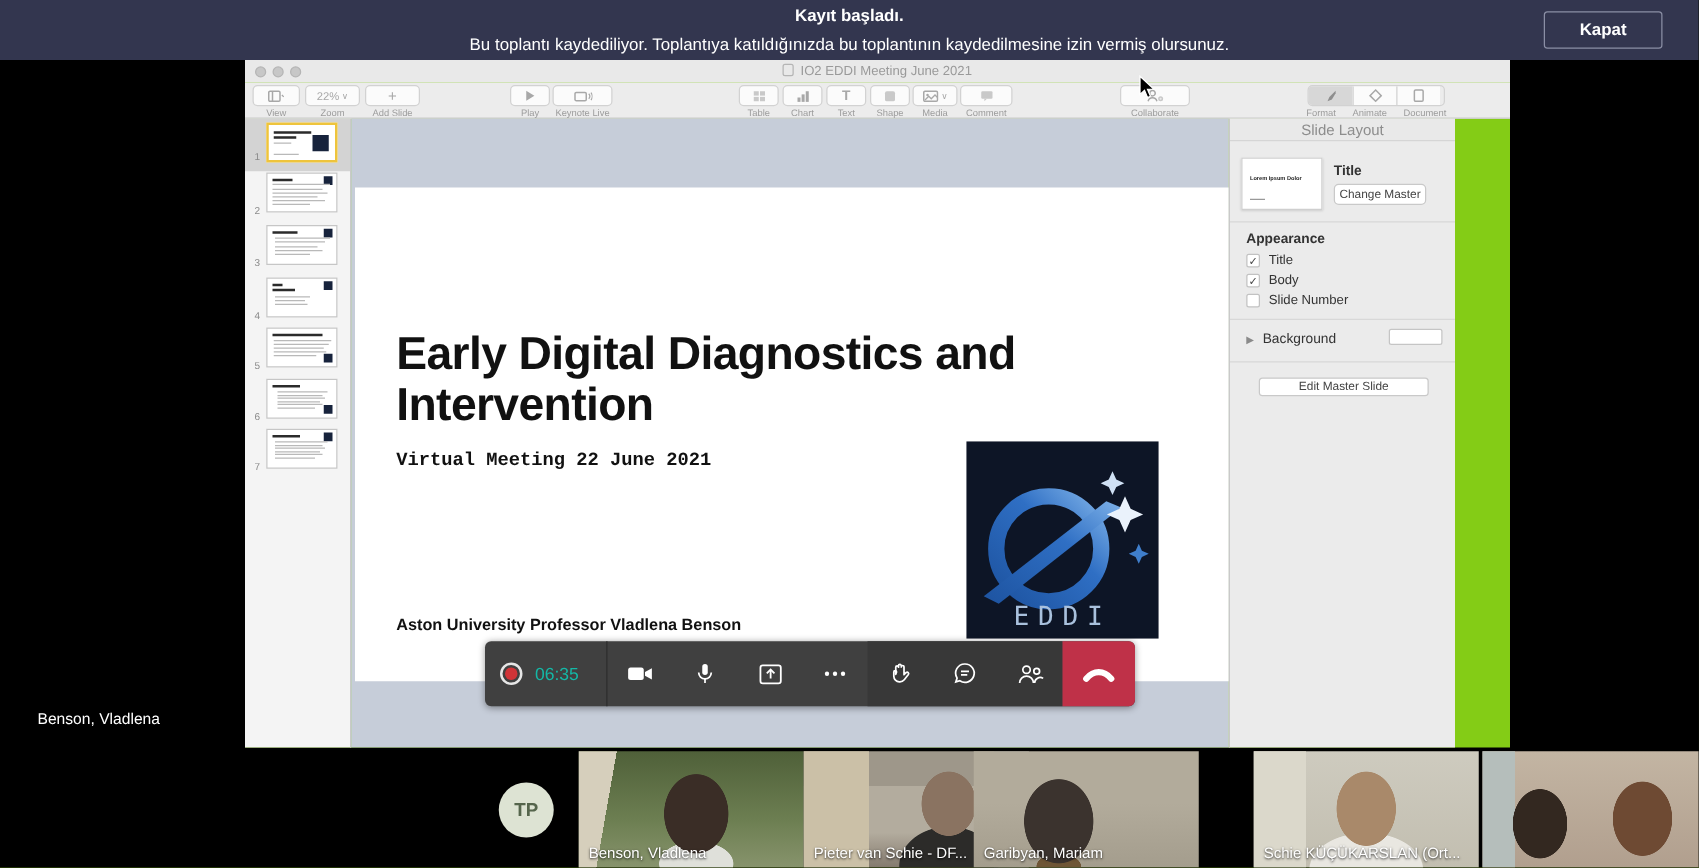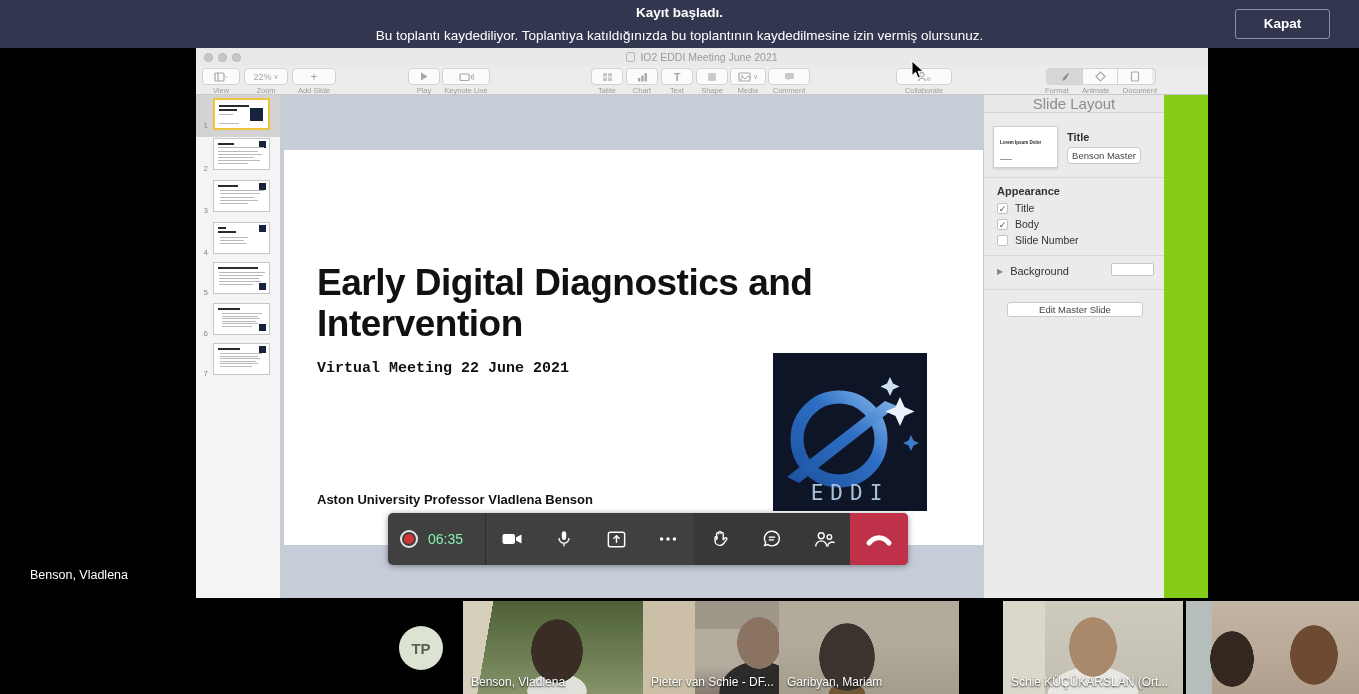--- a/index.html
+++ b/index.html
@@ -63,21 +63,21 @@
   .slide { position:absolute; left:3px; top:55px; width:699px; height:395px; background:#fff; }
   .slide-title { position:absolute; left:33px; top:112px; width:590px; font-size:37px; font-weight:bold;
     color:#111; line-height:1.12; letter-spacing:-0.5px; }
   .slide-sub { position:absolute; left:33px; top:210px; font-size:15px; font-weight:bold; color:#111;font-family:Liberation Mono, monospace; }
   .slide-footer { position:absolute; left:33px; top:342px; font-size:13px; font-weight:bold; color:#111; }
   .slide-logo { position:absolute; left:489px; top:203px; width:154px; height:158px; }
 
   
   .kn-panel { width:181px; background:#ebebeb; border-left:1px solid #c9c9c9; position:relative;
     color:#333; }
-  .panel-hdr { height:18px; border-bottom:1px solid #d5d5d5; text-align:center; font-size:15px;
+  .panel-hdr { height:18px; border-bottom:1px solid #d5d5d5; text-align:center; font-size:12px;
     color:#8d8d8d; line-height:18px; background:#e9e9e9; }
   .master-thumb { position:absolute; left:9px; top:31px; width:65px; height:42px; background:#fff;
     border:1px solid #cfcfcf; box-shadow:0 1px 2px rgba(0,0,0,.15); }
   .mt-title { position:absolute; left:6px; top:13px; font-size:4.5px; font-weight:bold; color:#222; }
   .mt-line { position:absolute; left:6px; bottom:7px; width:12px; height:1px; background:#999; }
   .panel-title-label { position:absolute; left:83px; top:36px; font-size:11px; font-weight:bold; }
   .change-master { position:absolute; left:83px; top:52px; width:74px; height:17px; background:#fff;
     border:1px solid #c9c9c9; border-radius:4px; font-size:9.5px; color:#444; text-align:center;
     line-height:15px; cursor:pointer; }
   .p-div { position:absolute; left:0; width:100%; height:1px; background:#d8d8d8; }
@@ -97,21 +97,21 @@
   .cursor { position:absolute; left:911px; top:12px; width:13px; height:19px; }
 
   
   .ctrlbar { position:absolute; left:388px; top:465px; width:520px; height:52px; background:#404040;
     border-radius:5px; display:flex; box-shadow:0 1px 6px rgba(0,0,0,.4); }
   .ctrl-left { width:98px; display:flex; align-items:center; gap:10px; padding-left:12px;
     border-right:1px solid #2c2c2c; }
   .rec-ring { width:18px; height:18px; border-radius:50%; border:2px solid #e6e6e6;
     display:flex; align-items:center; justify-content:center; }
   .rec-dot { width:10px; height:10px; border-radius:50%; background:#d13438; }
-  .timer { color:#86efac; font-size:14px; }
+  .timer { color:#14b8a6; font-size:14px; }
   .ctrl-mid { display:flex; }
   .ctrl-btn { width:52px; height:52px; display:flex; align-items:center; justify-content:center; cursor:pointer; }
   .ctrl-sub { display:flex; background:#383838; }
   .hangup { width:58px; height:52px; background:#bf3148; border-radius:0 5px 5px 0;
     display:flex; align-items:center; justify-content:center; cursor:pointer; }
   .cicon { stroke:#fff; fill:none; stroke-width:1.5; }
 
   
   .filmstrip { position:relative; width:1359px; height:84px; background:#000; }
   .avatar { position:absolute; left:399px; top:25px; width:44px; height:44px; border-radius:50%;
@@ -431,21 +431,21 @@
         </div>
       </div>
 
       <div class="kn-panel">
         <div class="panel-hdr">Slide Layout</div>
         <div class="master-thumb">
           <div class="mt-title">Lorem Ipsum Dolor</div>
           <div class="mt-line"></div>
         </div>
         <div class="panel-title-label">Title</div>
-        <div class="change-master">Benson Master</div>
+        <div class="change-master">Change Master</div>
         <div class="p-div" style="top:82px;"></div>
 
         <div class="appearance">Appearance</div>
         <div class="chk-row" style="top:107px;">
           <div class="chk">✓</div>
           <span>Title</span>
         </div>
         <div class="chk-row" style="top:123px;">
           <div class="chk">✓</div>
           <span>Body</span>

